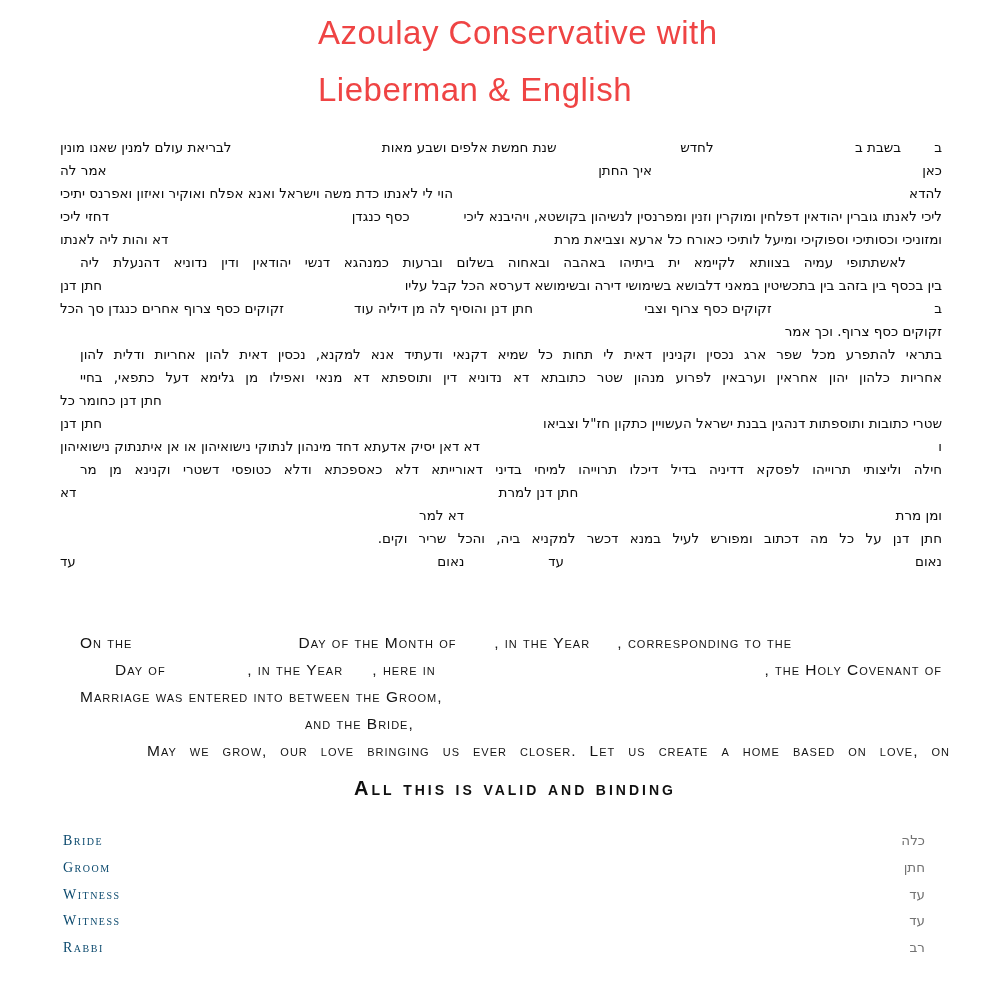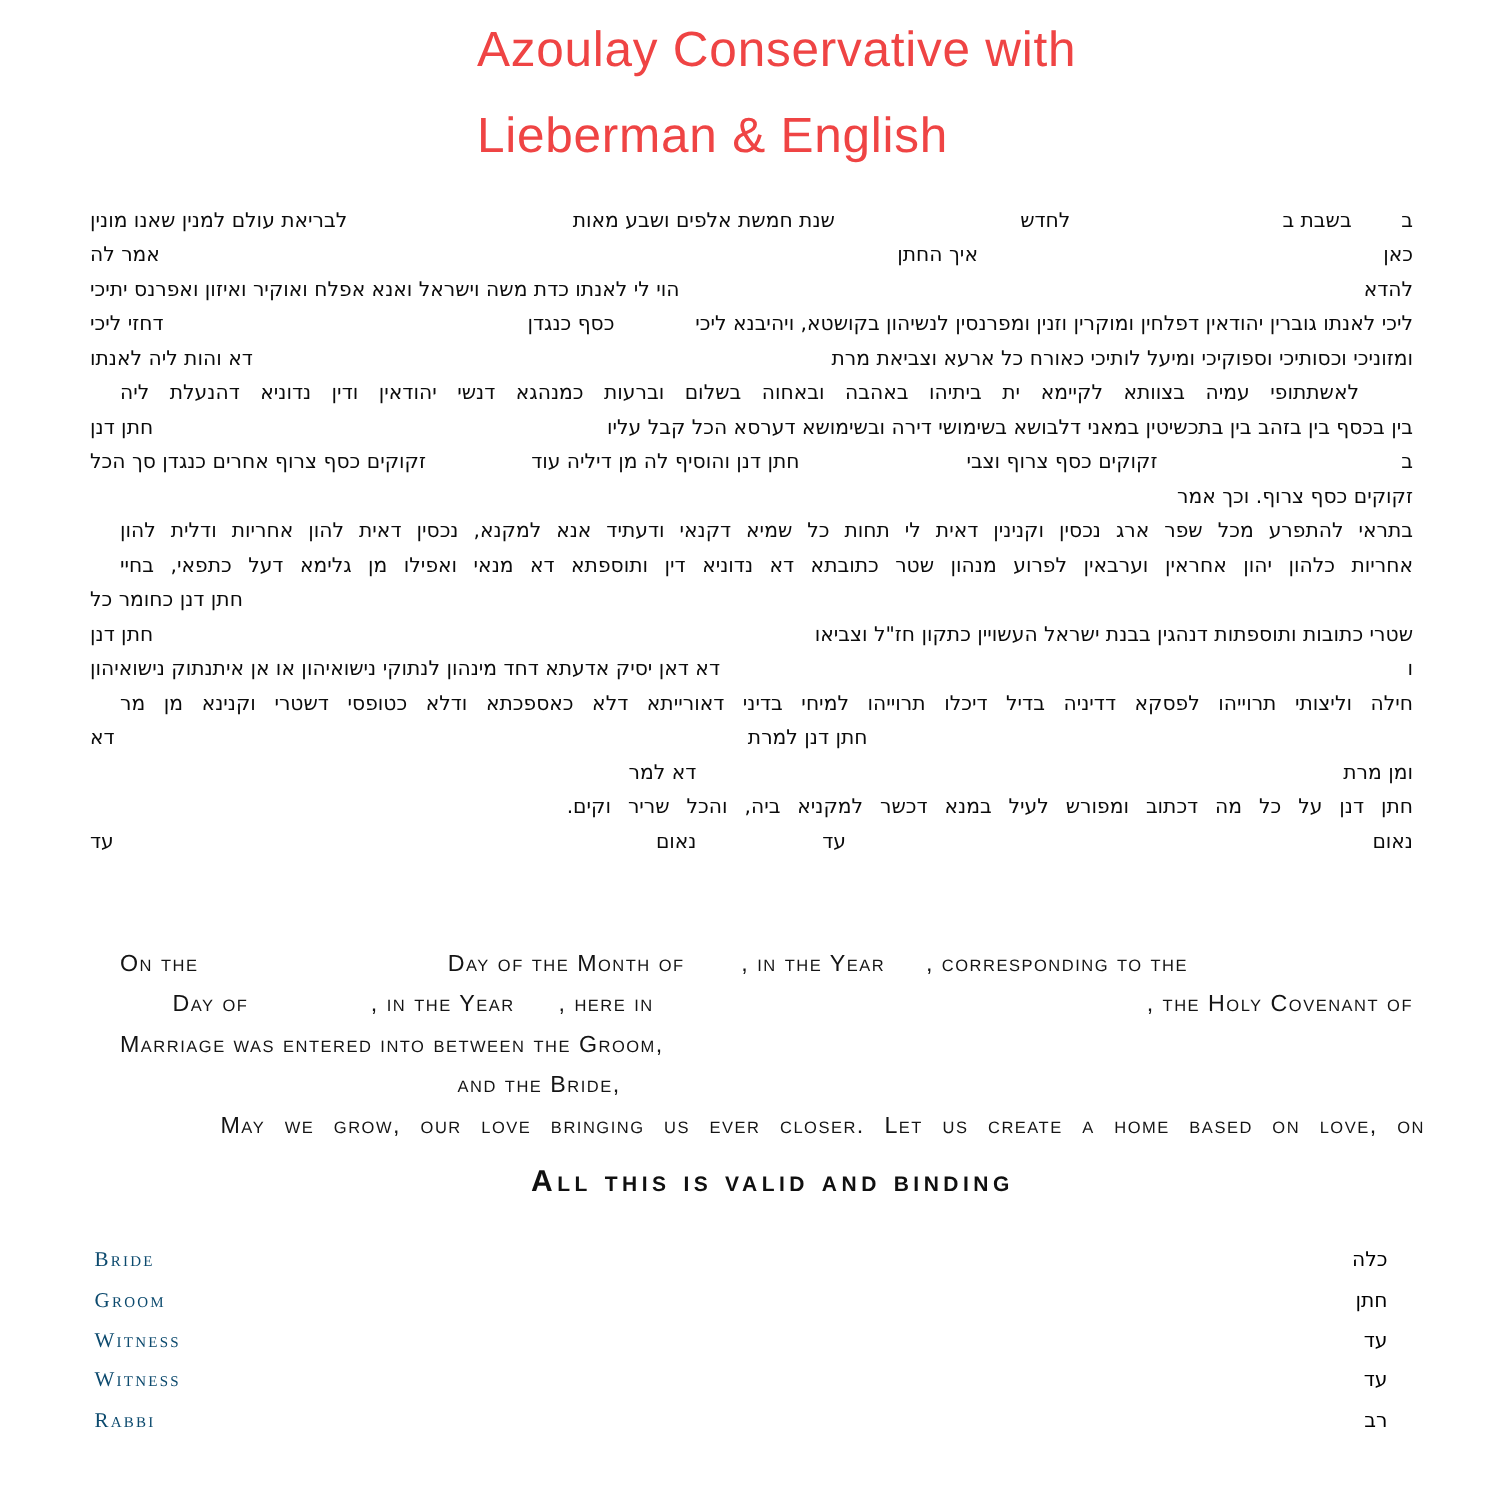--- a/index.html
+++ b/index.html
@@ -46,21 +46,21 @@
     display:block;text-align:center;margin-top:8px;
     font-size:20px;font-weight:bold;letter-spacing:3px;color:#101010;
   }
   
   .sb{position:absolute;left:63px;right:75px;top:832px;}
   .sr{display:flex;justify-content:space-between;align-items:baseline;height:26.8px;}
   .sen{
     font-family:"Liberation Serif", serif;font-variant:small-caps;
     font-size:14px;letter-spacing:1.5px;color:#0c4a6e;
   }
-  .she{font-family:"DejaVu Sans", sans-serif;font-size:13.5px;direction:rtl;color:#000000;}
+  .she{font-family:"DejaVu Sans", sans-serif;font-size:13.5px;direction:rtl;color:#737373;}
 </style>
 </head>
 <body>
 
 <div class="title">
   <div>Azoulay Conservative with</div>
   <div>Lieberman &amp; English</div>
 </div>
 
 <div class="hb">

